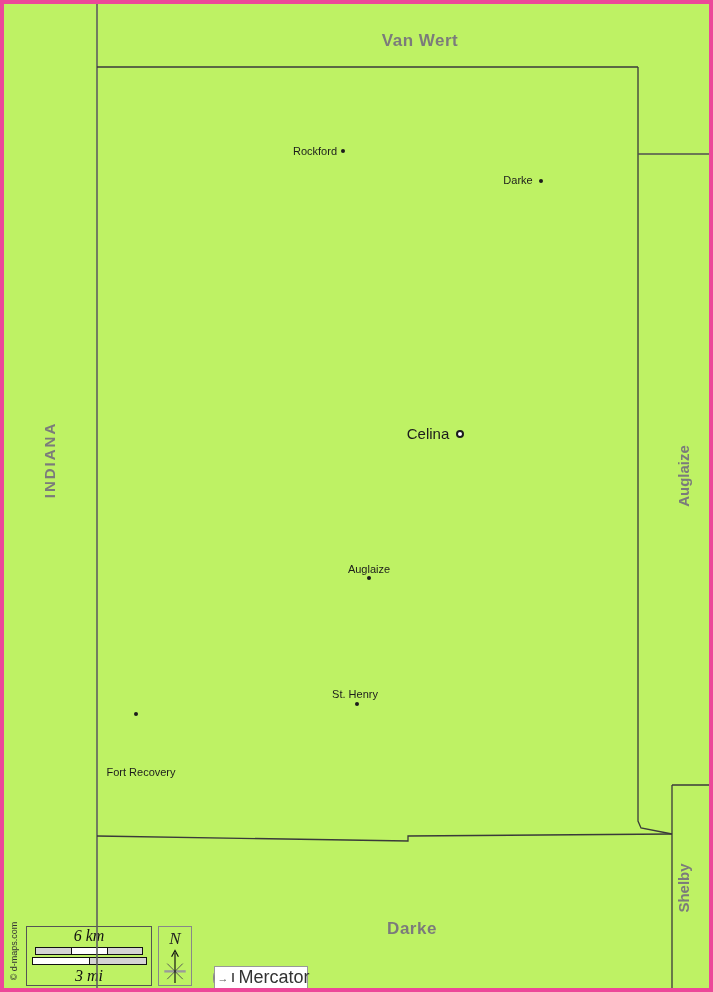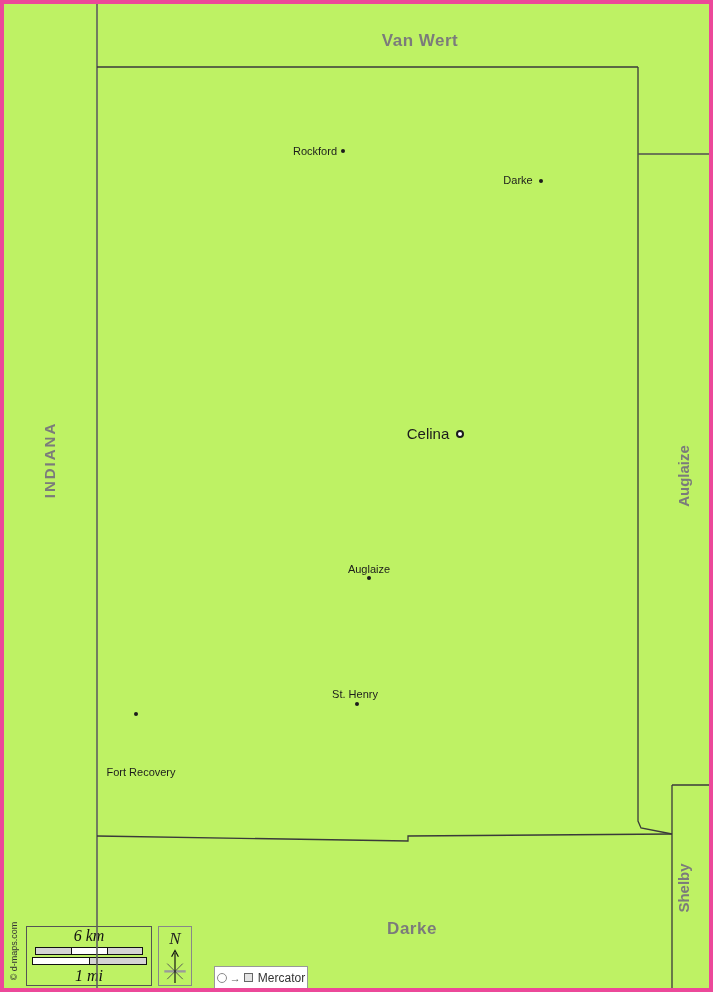--- a/index.html
+++ b/index.html
@@ -82,21 +82,21 @@
     display:flex;align-items:center;justify-content:center;gap:3px;
   }
   #proj-circle{
     width:10px;height:10px;border-radius:50%;
     border:1.5px solid #8a8a8a;box-sizing:border-box;background:#fff;
   }
   #proj-arrow{font-size:11px;color:#555;line-height:10px;}
   #proj-square{
     width:9px;height:9px;background:#e4e4e4;border:1px solid #666;box-sizing:border-box;
   }
-  #proj-label{font-size:12px;color:#333;margin-left:2px;}
+  #proj-label{font-size:18px;color:#333;margin-left:2px;}
   
   #credit{
     position:absolute;left:10px;top:947px;z-index:2;
     transform:translate(-50%,-50%) rotate(-90deg);
     font-size:9px;color:#333;white-space:nowrap;
   }
 </style>
 </head>
 <body>
 
@@ -155,21 +155,21 @@
     <div class="scale-text">6 km</div>
     <div id="bar-km" class="scale-bar">
       <div class="seg gray" style="width:36px"></div>
       <div class="seg white" style="width:36px"></div>
       <div class="seg gray" style="width:36px"></div>
     </div>
     <div id="bar-mi" class="scale-bar">
       <div class="seg white" style="width:57px"></div>
       <div class="seg gray" style="width:58px"></div>
     </div>
-    <div class="scale-text">1 mi</div>
+    <div class="scale-text">3 mi</div>
   </div>
 
   <div id="north-box">
     <div id="north-letter">N</div>
     <svg width="26" height="38" viewBox="0 0 26 38">
       <line x1="2" y1="24" x2="24" y2="24" stroke="#9a9a9a" stroke-width="2.4"></line>
       <line x1="5" y1="16" x2="21" y2="32" stroke="#555" stroke-width="1"></line>
       <line x1="5" y1="32" x2="21" y2="16" stroke="#555" stroke-width="1"></line>
       <line x1="13" y1="36" x2="13" y2="5" stroke="#111" stroke-width="1.2"></line>
       <polyline points="9.5,9 13,2.5 16.5,9" fill="none" stroke="#111" stroke-width="1.2"></polyline>

